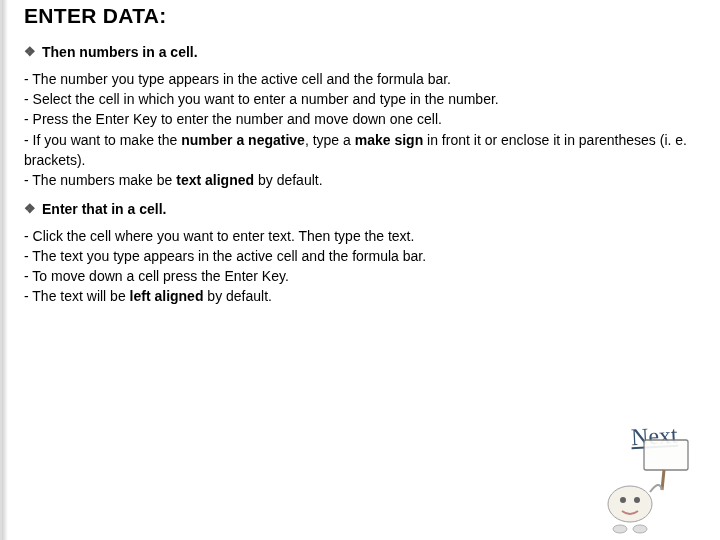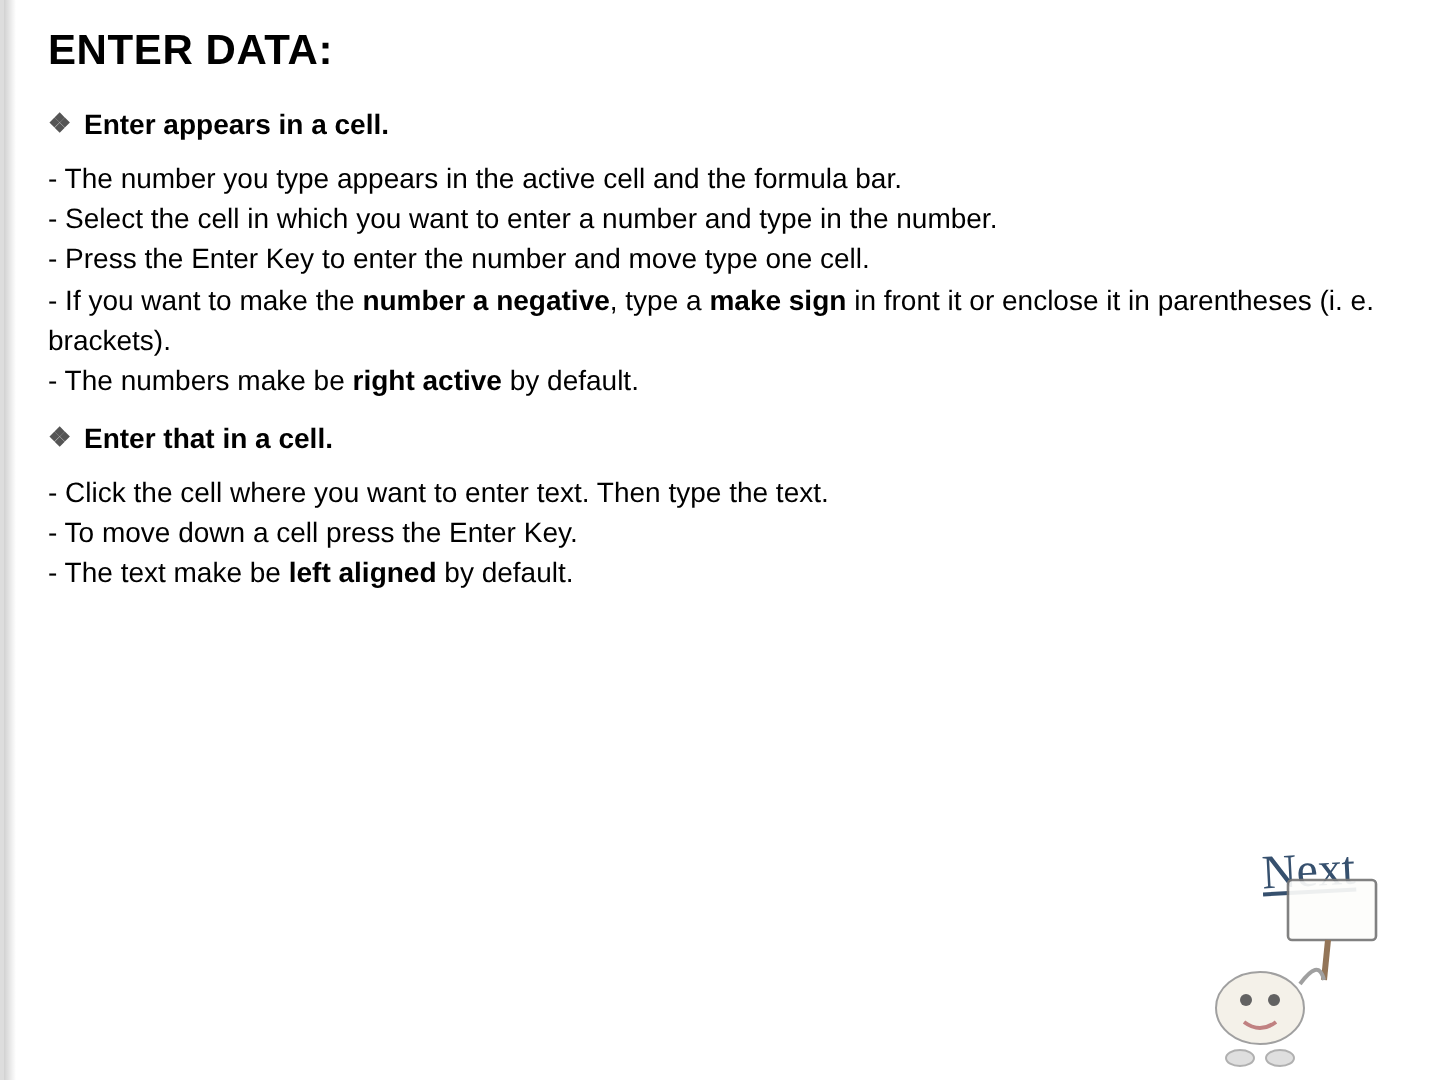--- a/index.html
+++ b/index.html
@@ -7,21 +7,21 @@
     width: 720px;
     height: 540px;
     font-family: "Segoe UI", Tahoma, Geneva, sans-serif;
     background: #fff;
     position: relative;
     overflow: hidden;
   }
   .page {
     width: 100%;
     height: 100%;
-    padding: 14px 20px 10px 22px;
+    padding: 4px 20px 10px 22px;
     background: #fff;
     border-left: 2px solid #ddd;
     position: relative;
   }
   .left-shade {
     position: absolute;
     left: 0; top: 0; bottom: 0;
     width: 6px;
     background: linear-gradient(to right, rgba(0,0,0,0.18), rgba(0,0,0,0));
   }
@@ -77,45 +77,46 @@
 </head>
 <body>
 
 <div class="page">
   <div class="left-shade"></div>
 
   <div class="title">ENTER DATA:</div>
 
   <div class="bul">
     <span class="diamond">❖</span>
-    <span>Enter appears in a cell.</span>
+    <span>Then numbers in a cell.</span>
   </div>
 
   <div class="lines">
     <p>- The number you type appears in the active cell and the formula bar.</p>
     <p>-  Select the cell in which you want to enter a number and type in the number.</p>
-    <p>- Press the Enter Key to enter the number and move type one cell.</p>
+    <p>- Press the Enter Key to enter the number and move down one cell.</p>
     <p>
       <span>- If you want to make the </span><b>number a negative</b><span>, type a </span><b>make sign</b><span> in front it or enclose it in parentheses (i. e. brackets).</span>
     </p>
     <p>
-      <span>- The numbers make be </span><b>right active</b><span> by default.</span>
+      <span>- The numbers make be </span><b>text aligned</b><span> by default.</span>
     </p>
   </div>
 
   <div class="bul">
     <span class="diamond">❖</span>
     <span>Enter that in a cell.</span>
   </div>
 
   <div class="lines">
     <p>- Click the cell where you want to enter text. Then type the text.</p>
+    <p>- The text you type appears in the active cell and the formula bar.</p>
     <p>- To move down a cell press the Enter Key.</p>
     <p>
-      <span>- The text make be </span><b>left aligned</b><span> by default.</span>
+      <span>- The text will be </span><b>left aligned</b><span> by default.</span>
     </p>
   </div>
 
   <div class="next-link">Next</div>
 
   <svg class="mascot" viewBox="0 0 100 100">
     <rect x="52" y="6" width="44" height="30" rx="2" fill="#fdfdfb" stroke="#777" stroke-width="1.3"></rect>
     <line x1="72" y1="36" x2="70" y2="56" stroke="#8a6a4a" stroke-width="3"></line>
     <ellipse cx="38" cy="70" rx="22" ry="18" fill="#f4f0e8" stroke="#999" stroke-width="1"></ellipse>
     <circle cx="31" cy="66" r="3" fill="#555"></circle>

